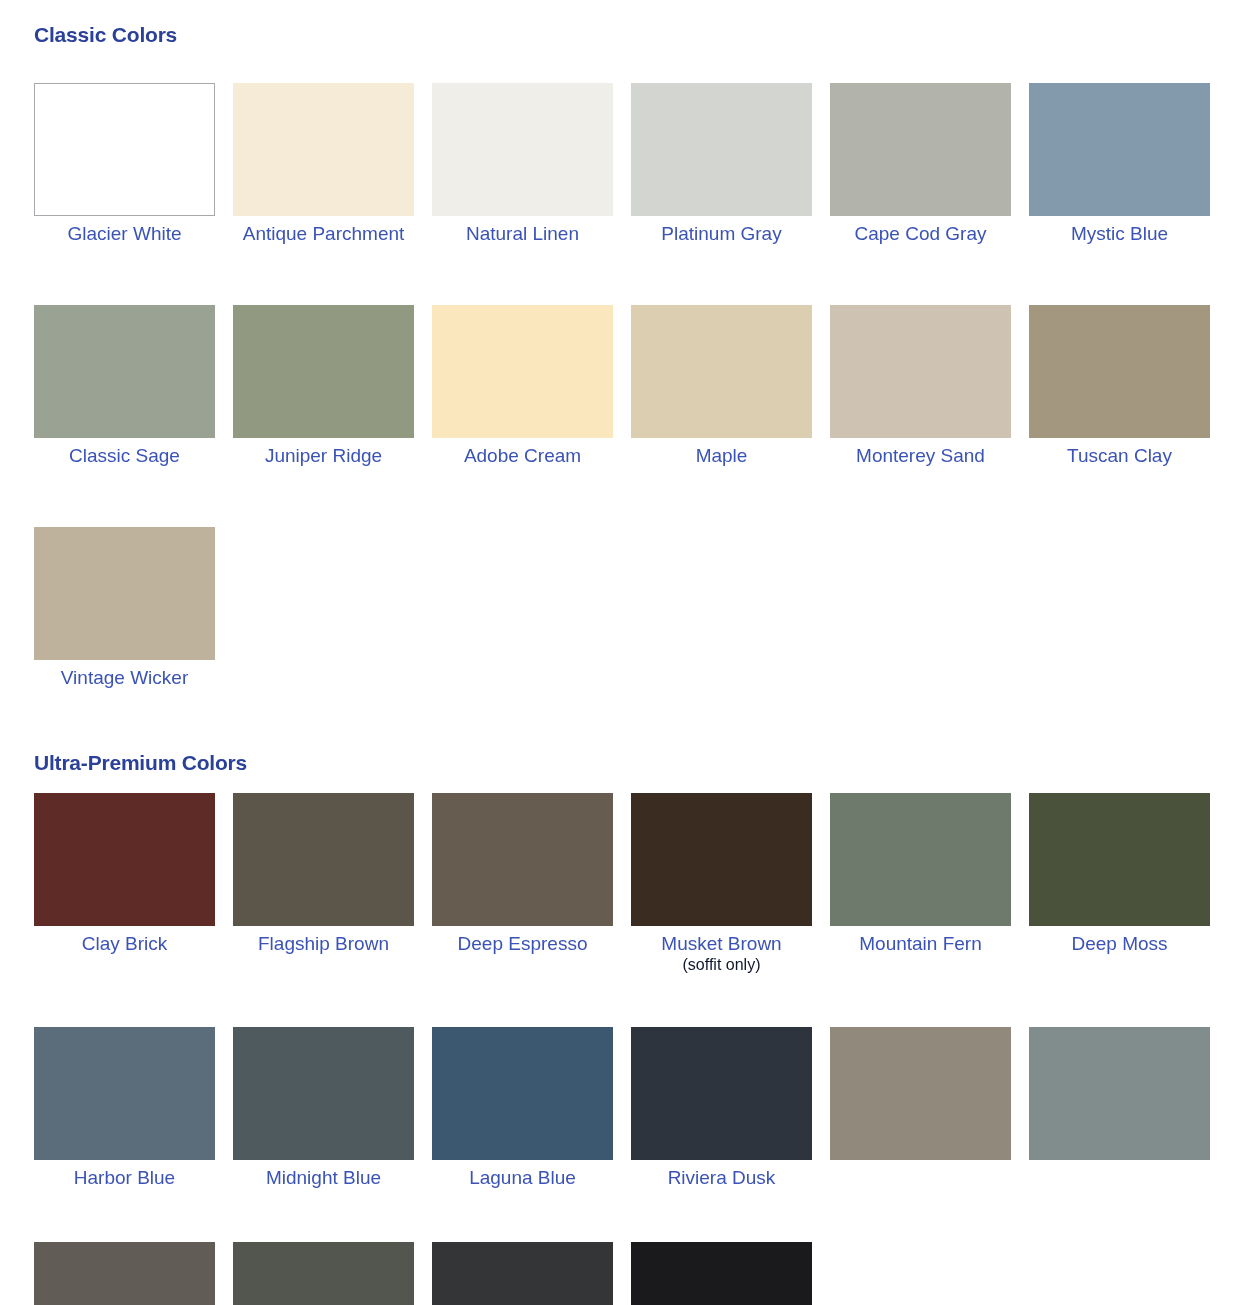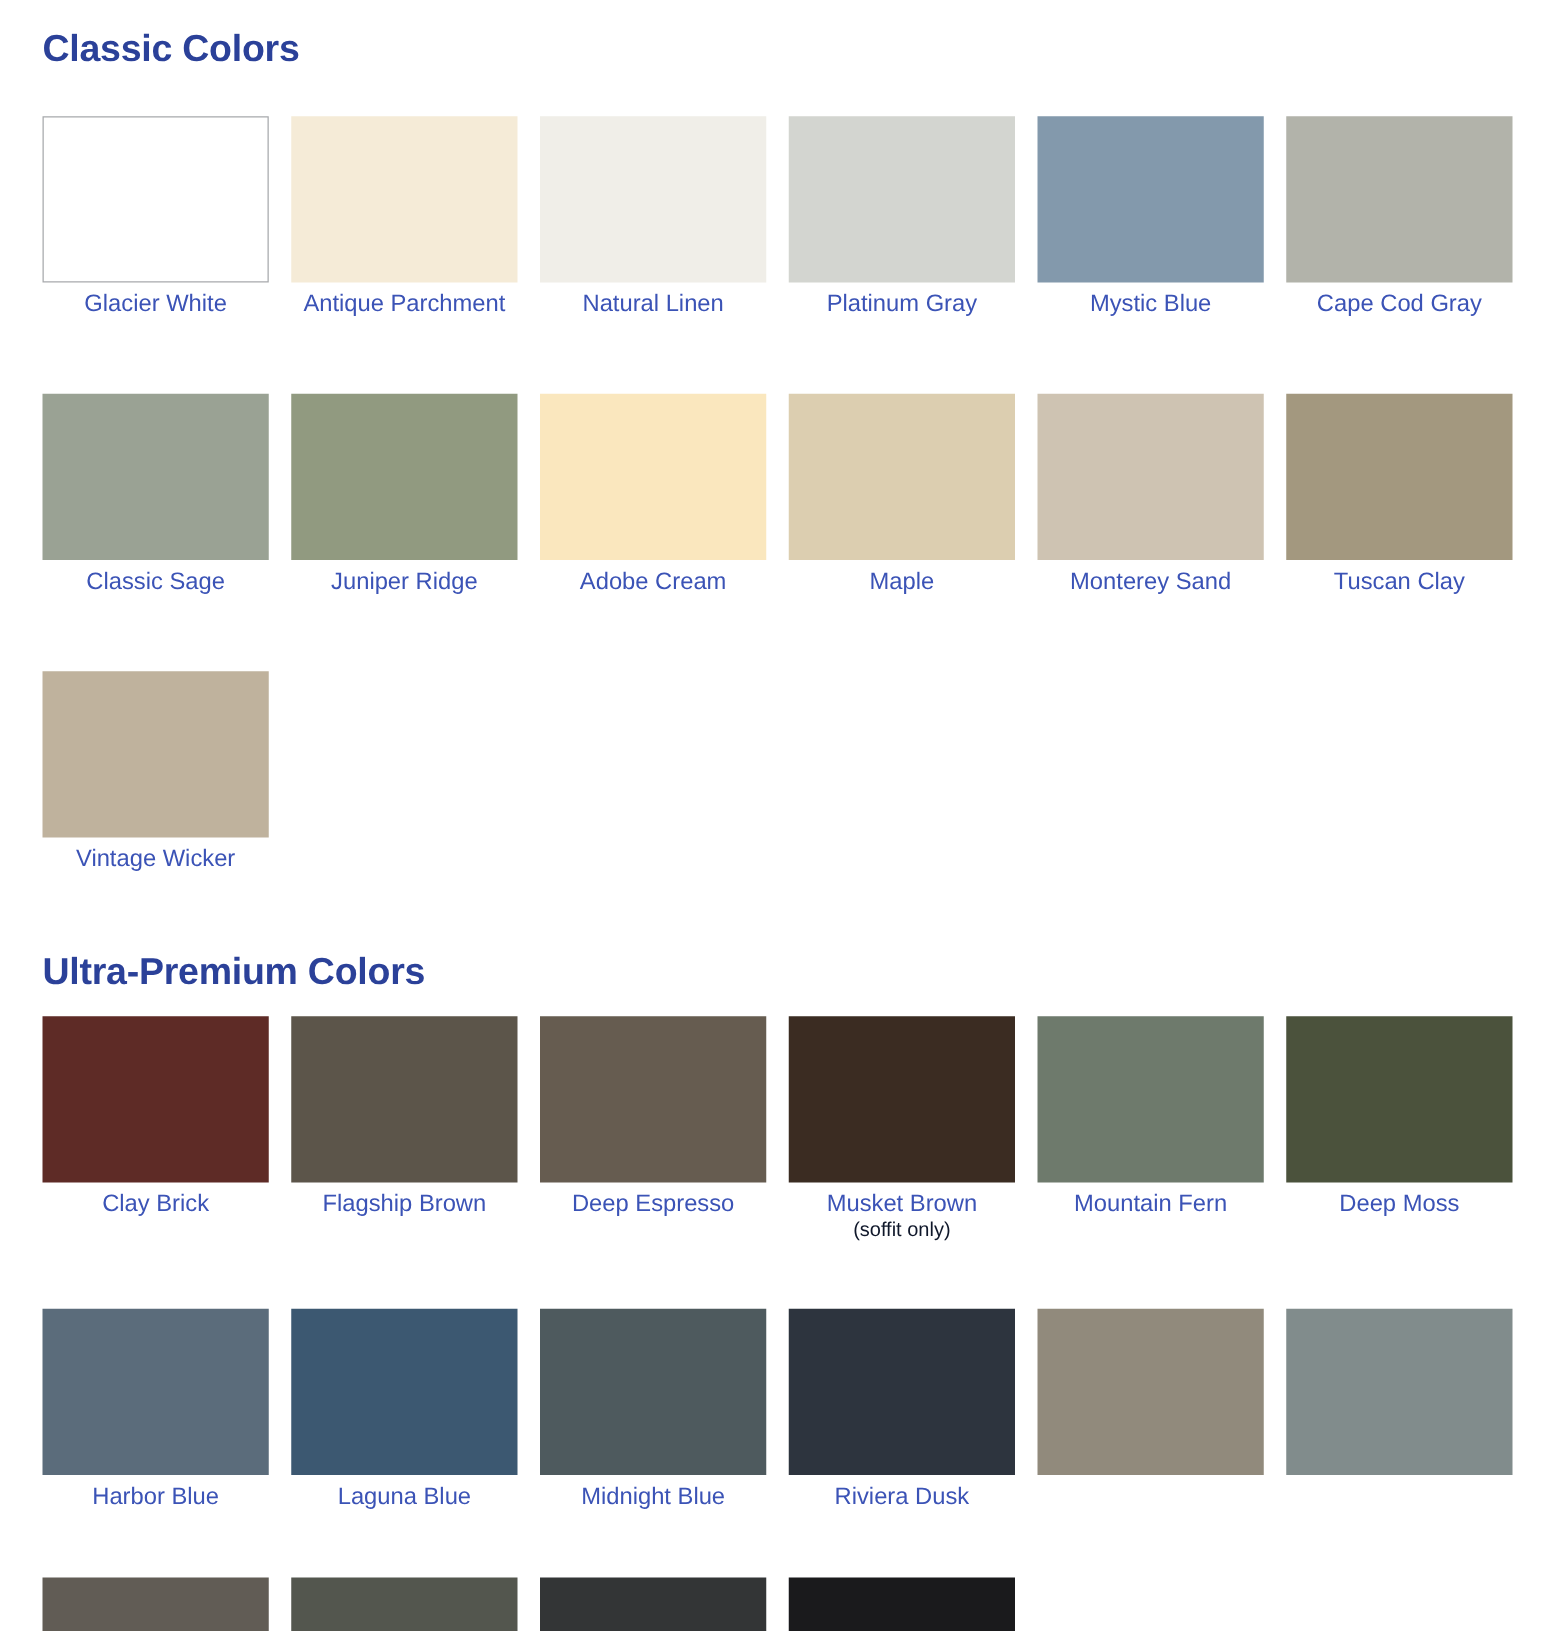--- a/index.html
+++ b/index.html
@@ -21,21 +21,21 @@
     width: 1240px;
     height: 1305px;
     box-sizing: border-box;
   }
 
   .section {
     padding: 0 0 0 34px;
   }
 
   .section-title {
-    font-size: 30px;
+    font-size: 21px;
     font-weight: bold;
     color: #2B4199;
     letter-spacing: -0.2px;
     margin: 0;
     padding: 0;
   }
 
   .section-classic .section-title {
     padding-top: 23px;
   }
@@ -118,26 +118,26 @@
         </div>
         <div class="swatch-cell">
           <div class="swatch-chip" style="background-color: rgb(240, 238, 232);"></div>
           <div class="swatch-label">Natural Linen</div>
         </div>
         <div class="swatch-cell">
           <div class="swatch-chip" style="background-color: rgb(211, 213, 208);"></div>
           <div class="swatch-label">Platinum Gray</div>
         </div>
         <div class="swatch-cell">
+          <div class="swatch-chip" style="background-color: rgb(178, 179, 170);"></div>
+          <div class="swatch-label">Cape Cod Gray</div>
+        </div>
+        <div class="swatch-cell">
           <div class="swatch-chip" style="background-color: rgb(131, 153, 172);"></div>
           <div class="swatch-label">Mystic Blue</div>
-        </div>
-        <div class="swatch-cell">
-          <div class="swatch-chip" style="background-color: rgb(178, 179, 170);"></div>
-          <div class="swatch-label">Cape Cod Gray</div>
         </div>
         <div class="swatch-cell">
           <div class="swatch-chip" style="background-color: rgb(154, 162, 148);"></div>
           <div class="swatch-label">Classic Sage</div>
         </div>
         <div class="swatch-cell">
           <div class="swatch-chip" style="background-color: rgb(145, 154, 128);"></div>
           <div class="swatch-label">Juniper Ridge</div>
         </div>
         <div class="swatch-cell">
@@ -190,28 +190,28 @@
         </div>
         <div class="swatch-cell">
           <div class="swatch-chip" style="background-color: rgb(75, 82, 60);"></div>
           <div class="swatch-label">Deep Moss</div>
         </div>
         <div class="swatch-cell">
           <div class="swatch-chip" style="background-color: rgb(91, 108, 123);"></div>
           <div class="swatch-label">Harbor Blue</div>
         </div>
         <div class="swatch-cell">
+          <div class="swatch-chip" style="background-color: rgb(78, 90, 94);"></div>
+          <div class="swatch-label">Midnight Blue</div>
+        </div>
+        <div class="swatch-cell">
           <div class="swatch-chip" style="background-color: rgb(60, 88, 113);"></div>
           <div class="swatch-label">Laguna Blue</div>
         </div>
         <div class="swatch-cell">
-          <div class="swatch-chip" style="background-color: rgb(78, 90, 94);"></div>
-          <div class="swatch-label">Midnight Blue</div>
-        </div>
-        <div class="swatch-cell">
           <div class="swatch-chip" style="background-color: rgb(45, 52, 62);"></div>
           <div class="swatch-label">Riviera Dusk</div>
         </div>
         <div class="swatch-cell">
           <div class="swatch-chip" style="background-color: rgb(145, 138, 124);"></div>
         </div>
         <div class="swatch-cell">
           <div class="swatch-chip" style="background-color: rgb(129, 140, 140);"></div>
         </div>
         <div class="swatch-cell">

